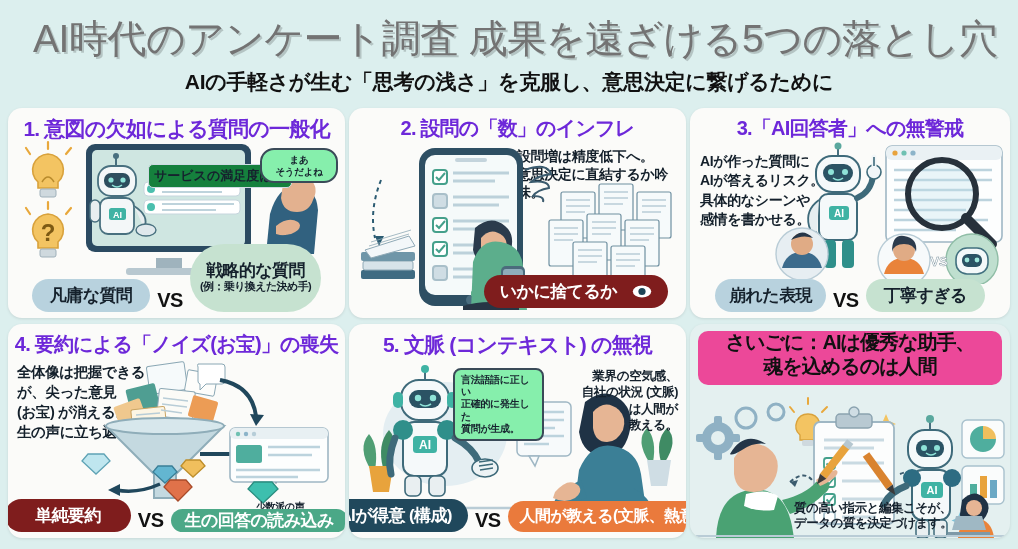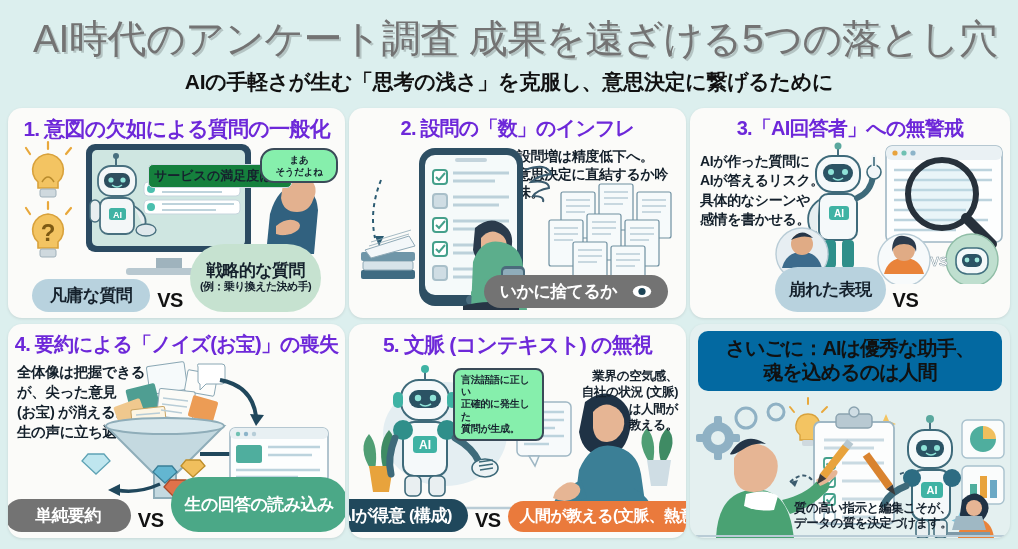--- a/index.html
+++ b/index.html
@@ -51,21 +51,21 @@
   }
 
   
   .badge {
     display: inline-flex; align-items: center; justify-content: center;
     border-radius: 999px; font-weight: 900; letter-spacing: -0.6px;
     padding: 4px 14px; white-space: nowrap;
   }
   .badge.blue  { background: #b8d2de; color: #15212c; }
   .badge.green { background: #c6e2d0; color: #15212c; }
-  .badge.navy  { background: #737373; color: #ffffff; }
+  .badge.navy  { background: #7f1d1d; color: #ffffff; }
   .badge.navy2 { background: #20485c; color: #ffffff; }
   .badge.greenfill { background: #4ba887; color: #ffffff; }
   .badge.orange { background: #ea7a3c; color: #ffffff; }
   .vs {
     font-size: 20px; font-weight: 900; color: #111; letter-spacing: -0.5px;
     margin: 0 7px;
   }
   .badge-row {
     position: absolute; bottom: 6px; left: 0; width: 100%;
     display: flex; align-items: flex-end; justify-content: center;
@@ -84,21 +84,21 @@
   .monitor-label {
     position: absolute; background:#15803d; border:1px solid #cfdbe3; border-radius:5px;
     font-size: 13px; font-weight: 800; color:#16222e; padding: 2px 5px; white-space: nowrap;
   }
   .tiny-label {
     position:absolute; font-size: 10px; font-weight: 900; color:#16222e; letter-spacing:-0.4px;
     white-space: nowrap;
   }
   .conc-banner {
     position: absolute; left: 8px; top: 7px; width: 304px;
-    background: #0369a1; border-radius: 10px; padding: 6px 4px 7px;
+    background: #ec4899; border-radius: 10px; padding: 0 4px 7px;
     text-align: center;
   }
   .conc-line { font-size: 20px; font-weight: 900; color: #111; letter-spacing: -1px; line-height: 1.18; white-space: nowrap;}
   .conc-caption {
     position: absolute; left: 104px; bottom: 6px;
     font-size: 12.5px; font-weight: 900; color: #16222e; line-height: 1.25;
     letter-spacing: -0.5px;
   }
 </style>
 </head>
@@ -349,24 +349,27 @@
         <path d="M202 110 q0 -18 12 -16 q14 2 12 16 q-2 -8 -12 -8 q-10 0 -12 8z" fill="#2c3b4c"></path>
         <circle cx="282" cy="118" r="26" fill="#bfdfcf" stroke="#8fbda6" stroke-width="1.4"></circle>
         <rect x="266" y="106" width="32" height="26" rx="11" fill="#f3f8f9" stroke="#41707f" stroke-width="1.6"></rect>
         <rect x="272" y="112" width="20" height="13" rx="6" fill="#2b5364"></rect>
         <circle cx="277" cy="118" r="2.4" fill="#9fe8dc"></circle>
           <circle cx="287" cy="118" r="2.4" fill="#9fe8dc"></circle>
         <text x="249" y="124" font-size="13" font-weight="900" fill="#fff" text-anchor="middle" font-family="Liberation Sans, sans-serif" stroke="#7d939e" stroke-width="0.5">VS</text>
       </svg>
 
       <div class="badge-row">
-        <span class="badge blue" style="font-size:17px; padding:11px 14px;font-family:Liberation Serif, serif;">
+        <span class="badge blue" style="font-size:17px; padding:5px 14px;font-family:Liberation Serif, serif;">
             <span>崩れた表現</span>
           </span>
         <span class="vs">VS</span>
+        <span class="badge green" style="font-size:17px; padding:5px 18px;">
+            <span>丁寧すぎる</span>
+          </span>
       </div>
     </div>
 
     <div class="card card-4">
       <div class="card-title" style="font-size:20px;">4. 要約による「ノイズ(お宝)」の喪失</div>
 
       <div class="body-text" style="left:9px; top:38px; white-space:pre-line; font-size:14.5px; line-height:1.38;">全体像は把握できる
 が、尖った意見
 (お宝) が消える。
 生の声に立ち返る。</div>
@@ -426,21 +429,21 @@
       </svg>
 
       <div class="tiny-label" style="left:12px; top:176px;">少数派の声</div>
       <div class="tiny-label" style="left:248px; top:176px;">少数派の声</div>
 
       <div class="badge-row">
         <span class="badge navy" style="font-size:17px; padding:5px 30px;">
             <span>単純要約</span>
           </span>
         <span class="vs">VS</span>
-        <span class="badge greenfill" style="font-size:17px; padding:16px 14px;font-family:Liberation Serif, serif;">
+        <span class="badge greenfill" style="font-size:17px; padding:0 14px;font-family:Liberation Serif, serif;">
             <span>生の回答の読み込み</span>
           </span>
       </div>
     </div>
 
     <div class="card card-5">
       <div class="card-title">5. 文脈 (コンテキスト) の無視</div>
 
       <svg class="ill" style="left:0;top:34px;" width="337" height="158" viewBox="0 0 337 158">
 

